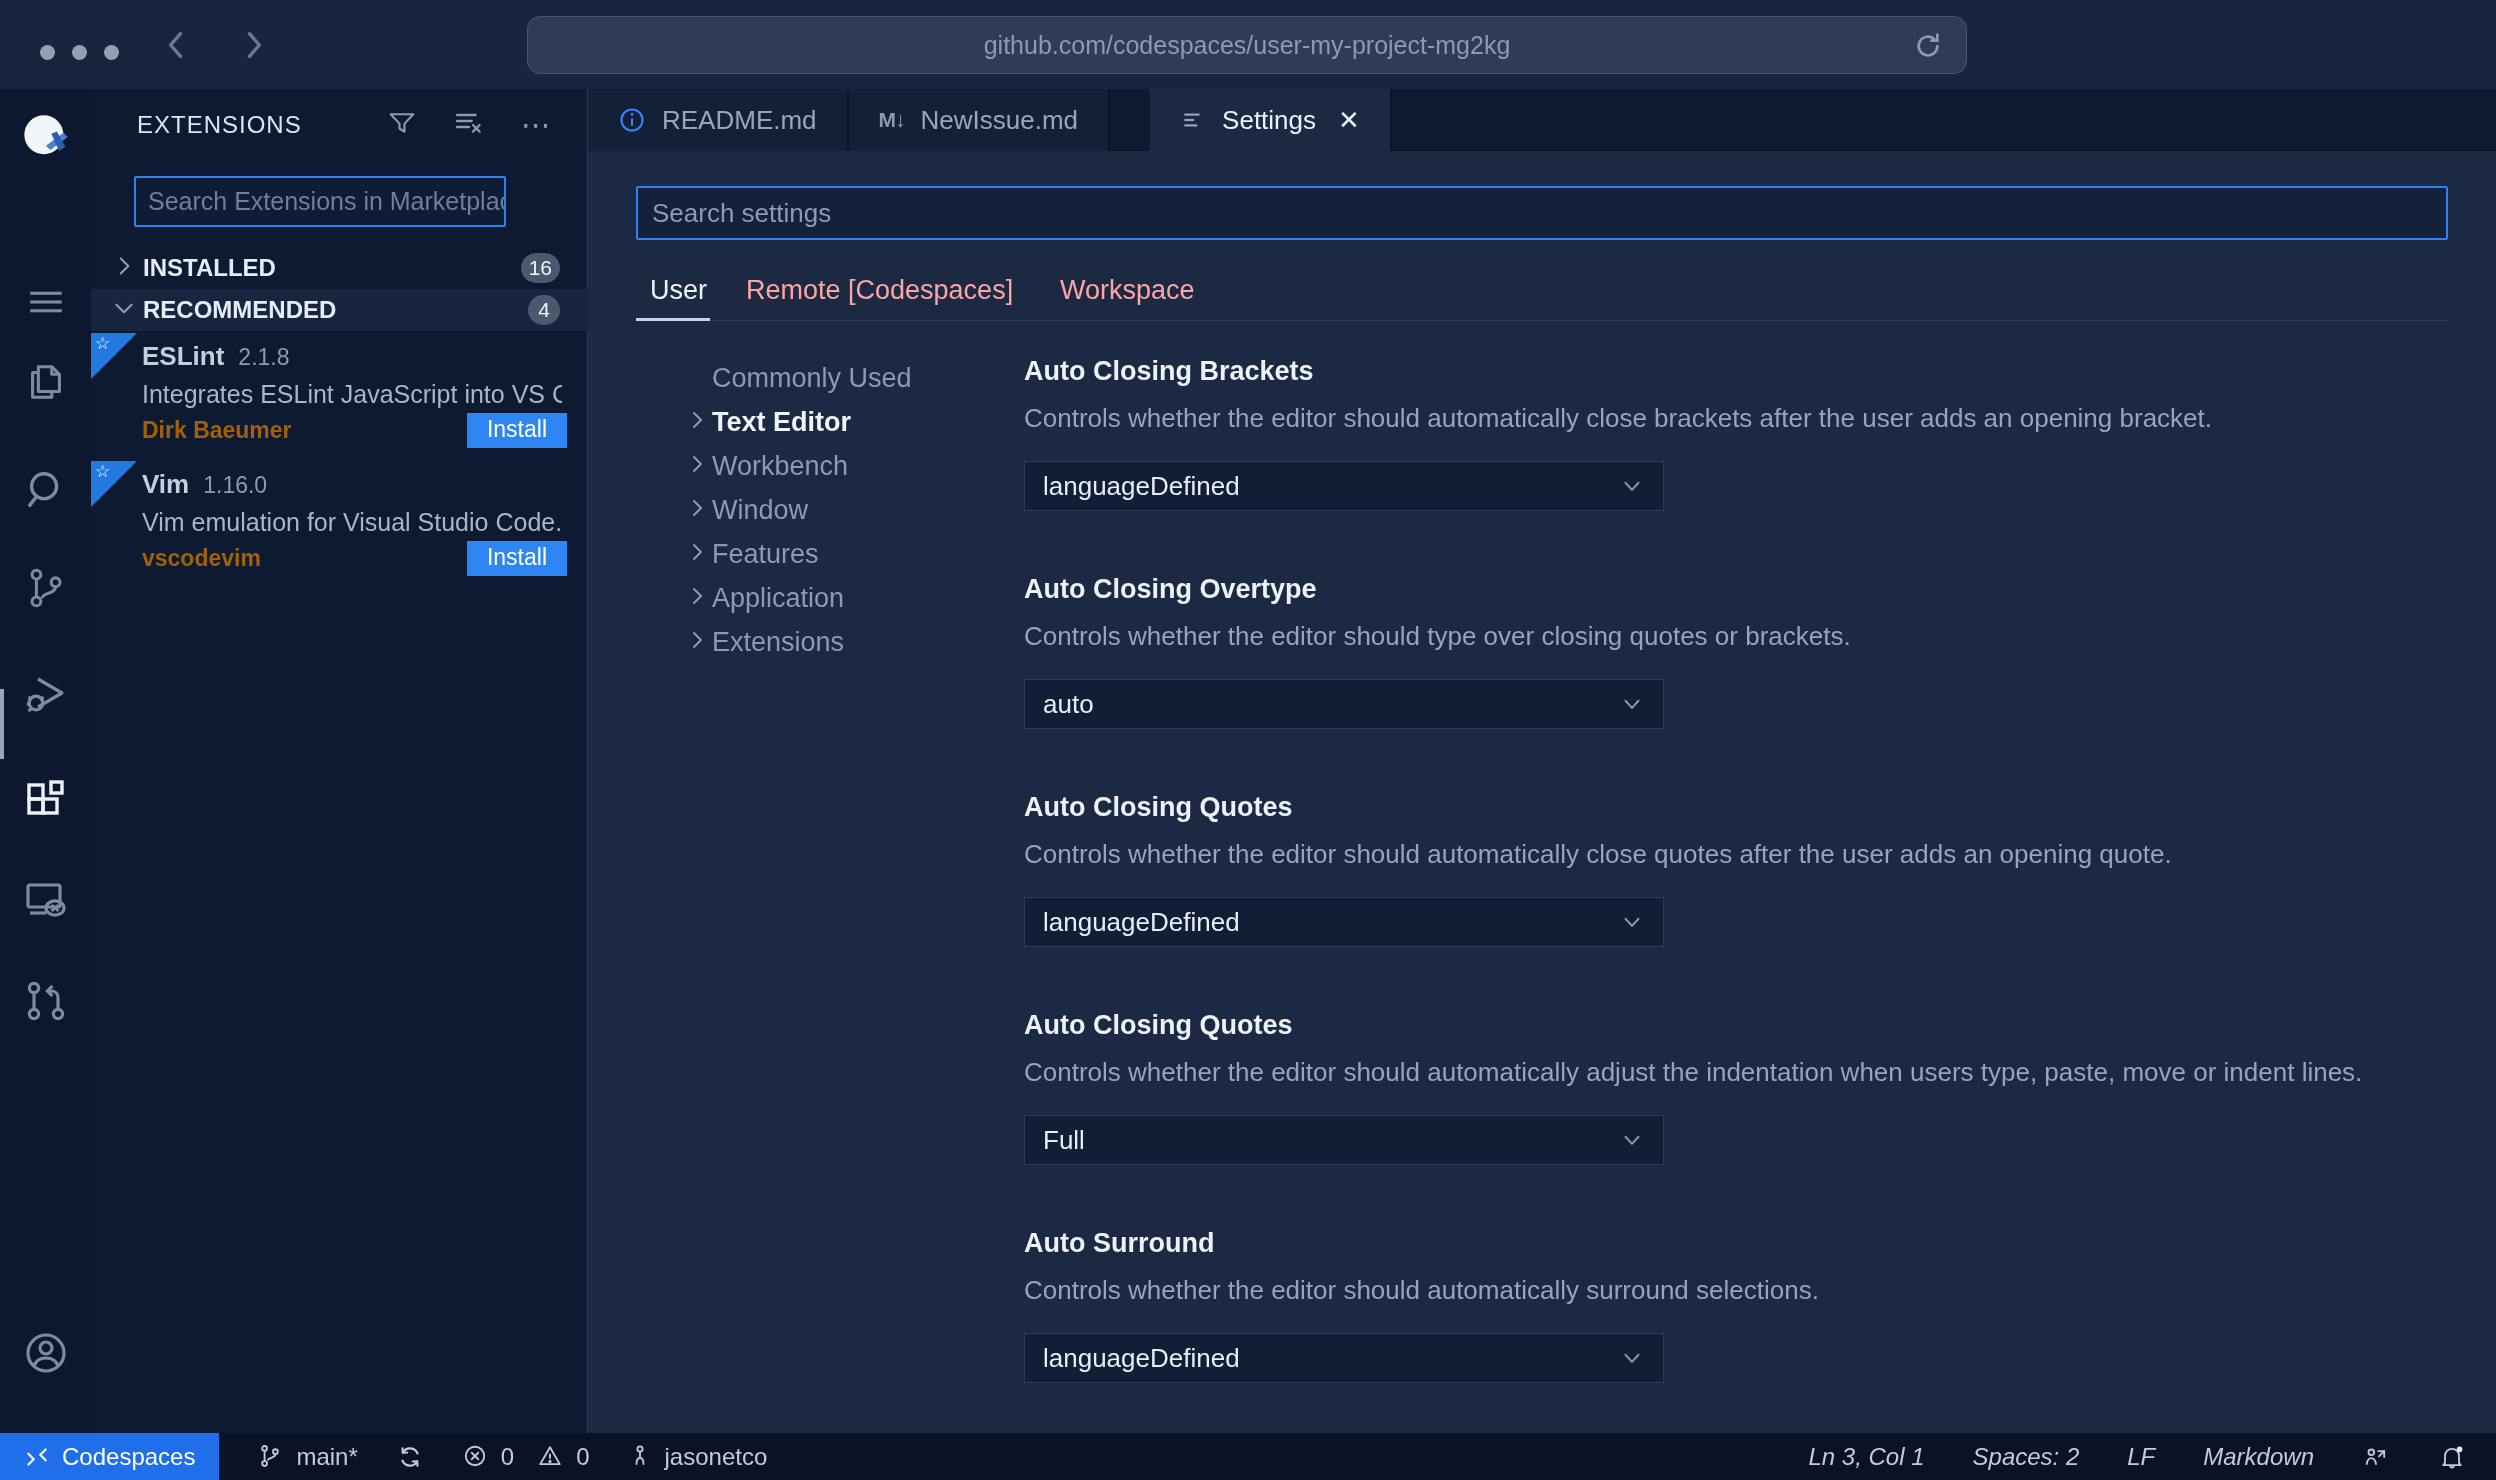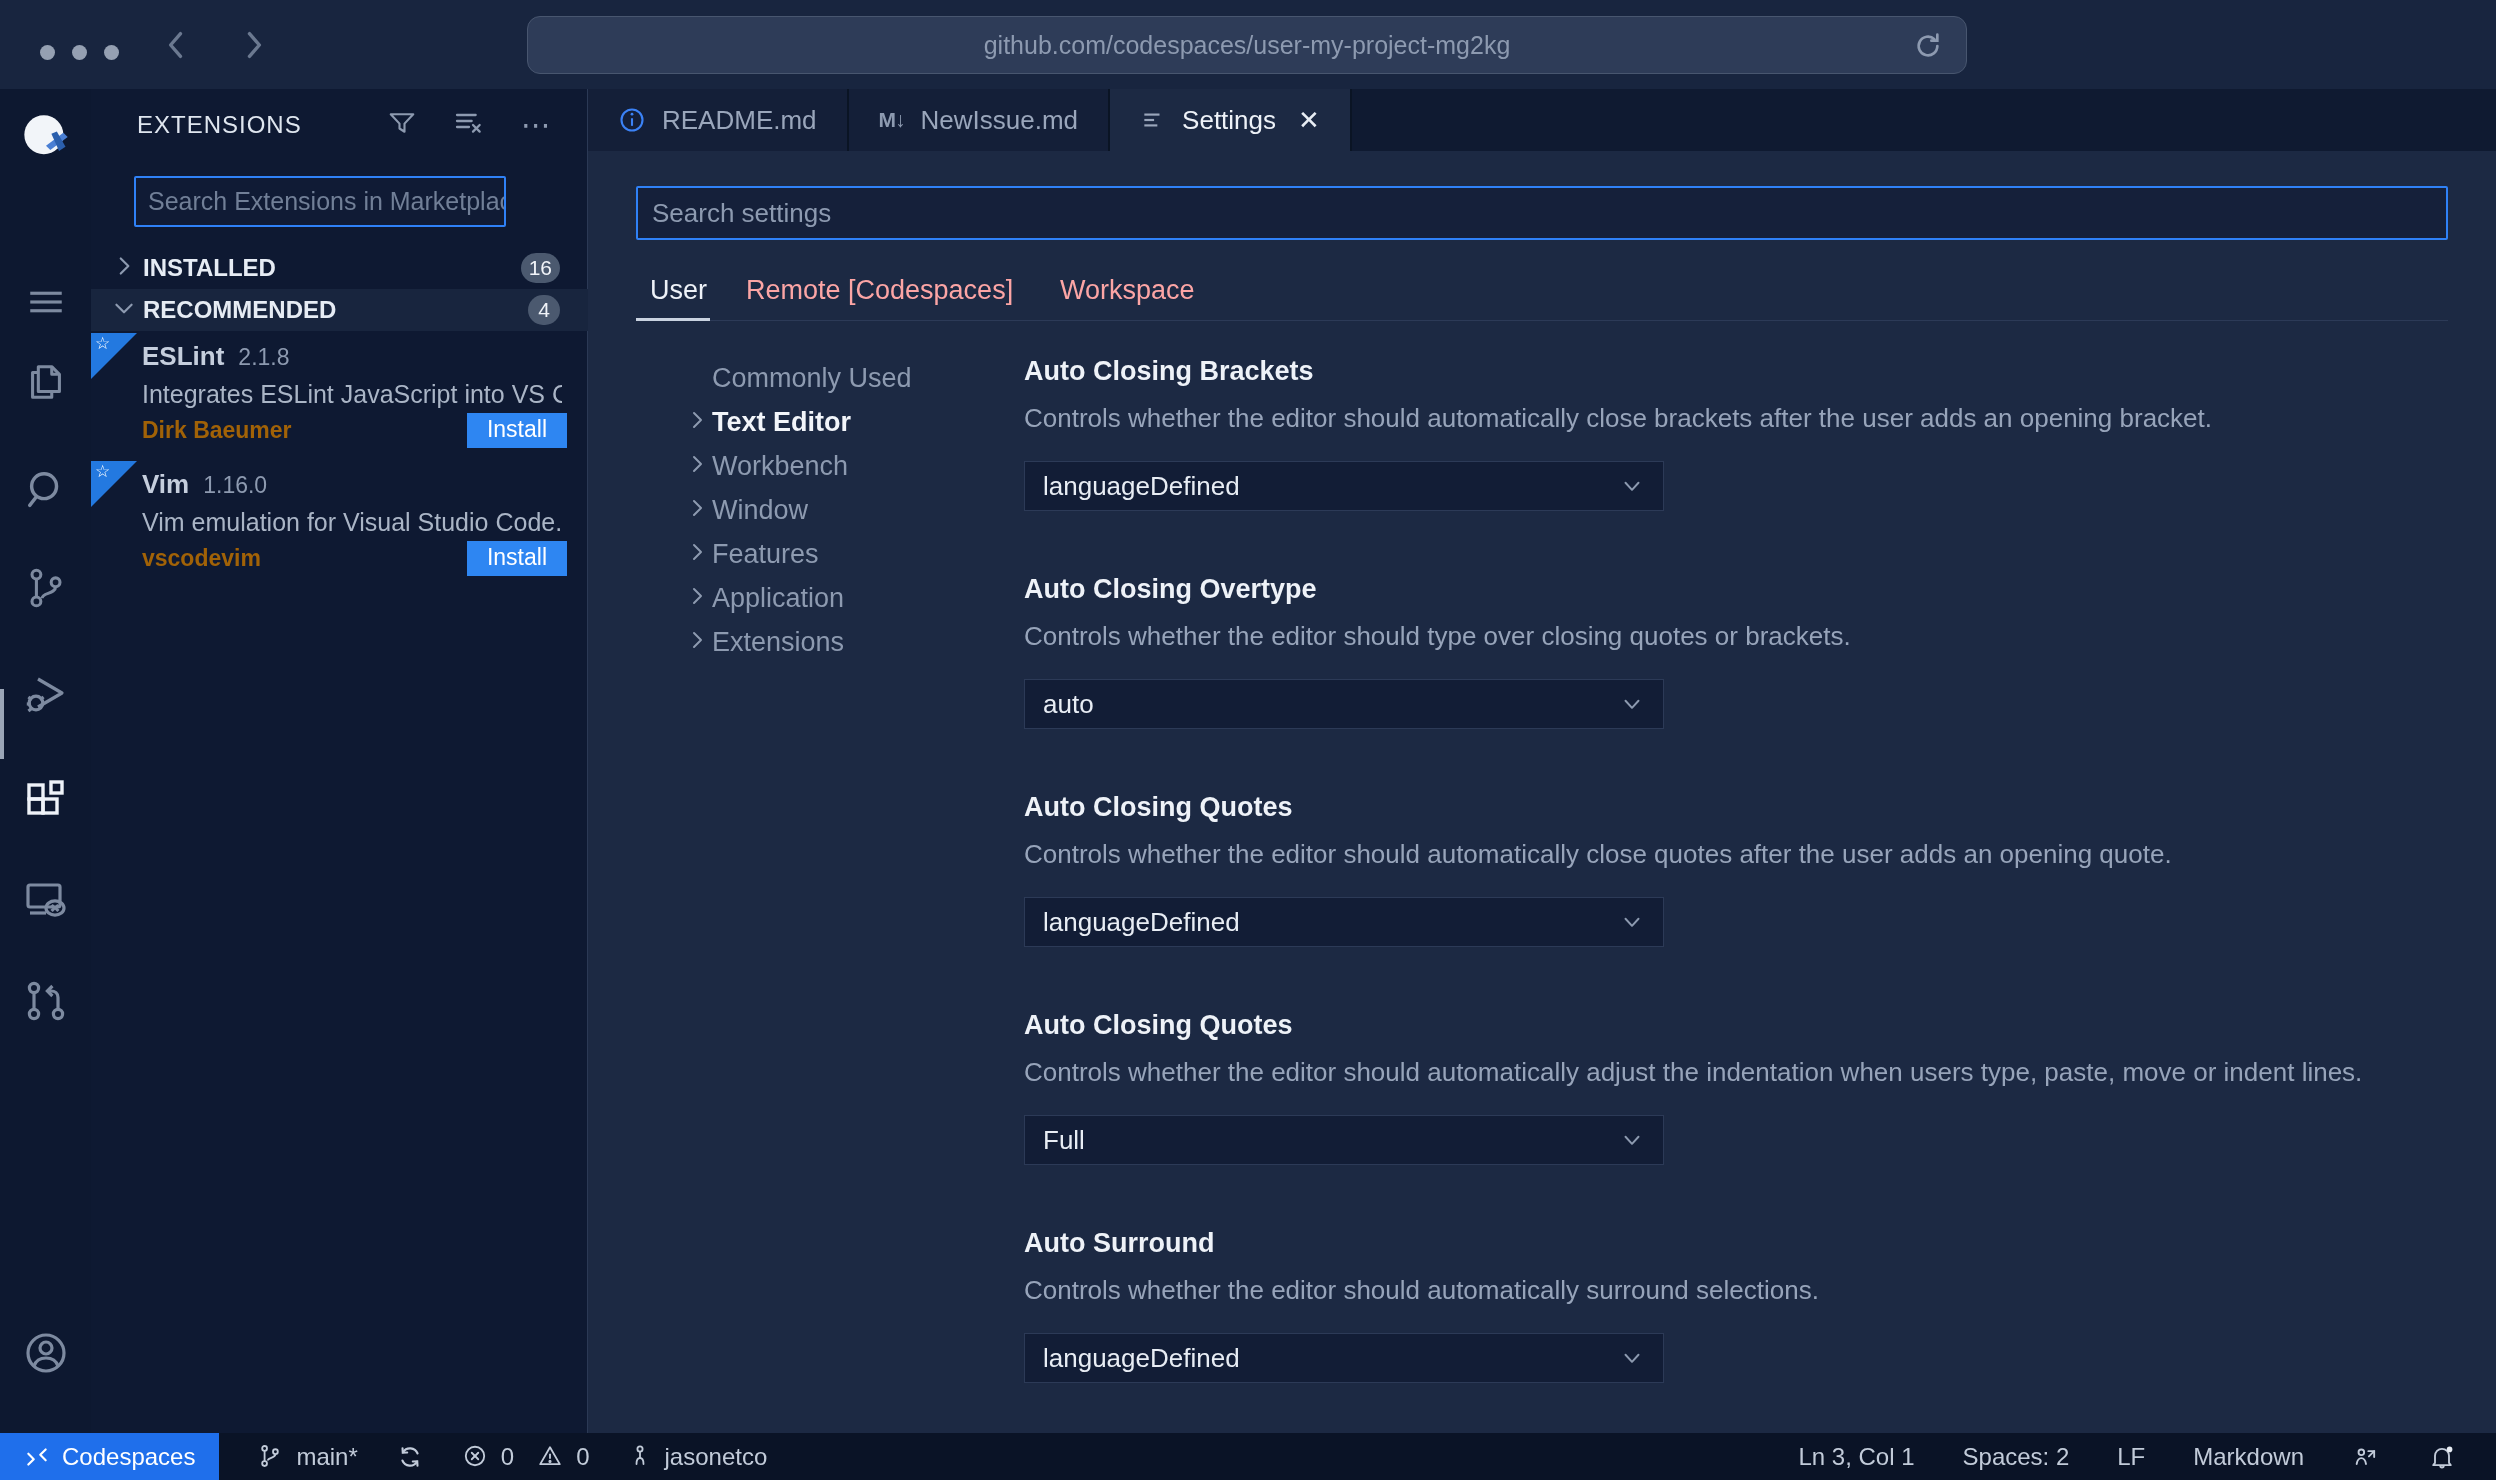--- a/index.html
+++ b/index.html
@@ -52,21 +52,21 @@
   .ext-pub { position:absolute; left:51px; top:84px; color:#a16207; font-size:23px; font-weight:bold; }
   .install { position:absolute; right:21px; top:80px; background:#2e86f2; color:#ffffff; font-size:23px;
     border:none; padding:3px 20px 5px; cursor:pointer; }
 
   
   .editor { position:absolute; left:588px; top:0; width:1908px; height:1344px; background:#0f1a31; }
   .tabstrip { position:absolute; left:0; top:0; width:1908px; height:62px; background:#0f1a31; display:flex; }
   .tab { height:62px; display:flex; align-items:center; padding:0 30px; gap:16px; background:#141f38;
     border-right:2px solid #0a1424; cursor:pointer; }
   .tab .tlabel { color:#9aa6bb; font-size:26px; }
-  .tab.active { background:#1c2943; }
+  .tab.active { background:#1c2943;margin-left:40px; }
   .tab.active .tlabel { color:#eef2f8; }
   .mdicon { color:#8d9ab0; font-size:21px; font-weight:bold; letter-spacing:-1px; }
   .closex { color:#e8edf4; font-size:26px; margin-left:6px; }
 
   .content { position:absolute; left:0; top:62px; width:2112px; height:1282px; background:#1c2943; overflow:hidden; }
   .set-search { position:absolute; left:48px; top:35px; width:1812px; height:54px; background:#15203a;
     border:2px solid #2f81f7; border-radius:2px; color:#d7deea; font-size:26px; padding-left:14px; outline:none; }
   .set-search::placeholder { color:#8d9ab0; }
 
   .scopes { position:absolute; left:48px; top:118px; width:1812px; height:52px; border-bottom:1px solid #2c3a57; }
@@ -88,21 +88,21 @@
   .s-select { margin-top:27px; width:640px; height:50px; background:#121d36; border:1px solid #2c3a57;
     display:flex; align-items:center; justify-content:space-between; padding:0 18px; cursor:pointer; }
   .s-select .val { color:#e8edf4; font-size:26px; }
 
   
   .status { position:absolute; left:0; top:1433px; width:2496px; height:47px; background:#0a1326;
     display:flex; align-items:center; color:#c2cbd9; font-size:24px; }
   .st-codespaces { height:47px; background:#1f6feb; color:#fff; display:flex; align-items:center;
     padding:0 24px; gap:12px; cursor:pointer; }
   .st-item { display:flex; gap:13px; margin-left:38px; cursor:pointer; }
-  .st-right { margin-left:auto; display:flex; align-items:center; gap:48px; padding-right:40px; }
+  .st-right { margin-left:auto; display:flex; align-items:center; gap:48px; padding-right:30px;font-style:italic; }
   .st-right .st-item { margin-left:0; }
 </style>
 </head>
 <body>
 
 <div class="chrome">
   <div class="lights">
     <div class="light"></div>
     <div class="light"></div>
     <div class="light"></div>

